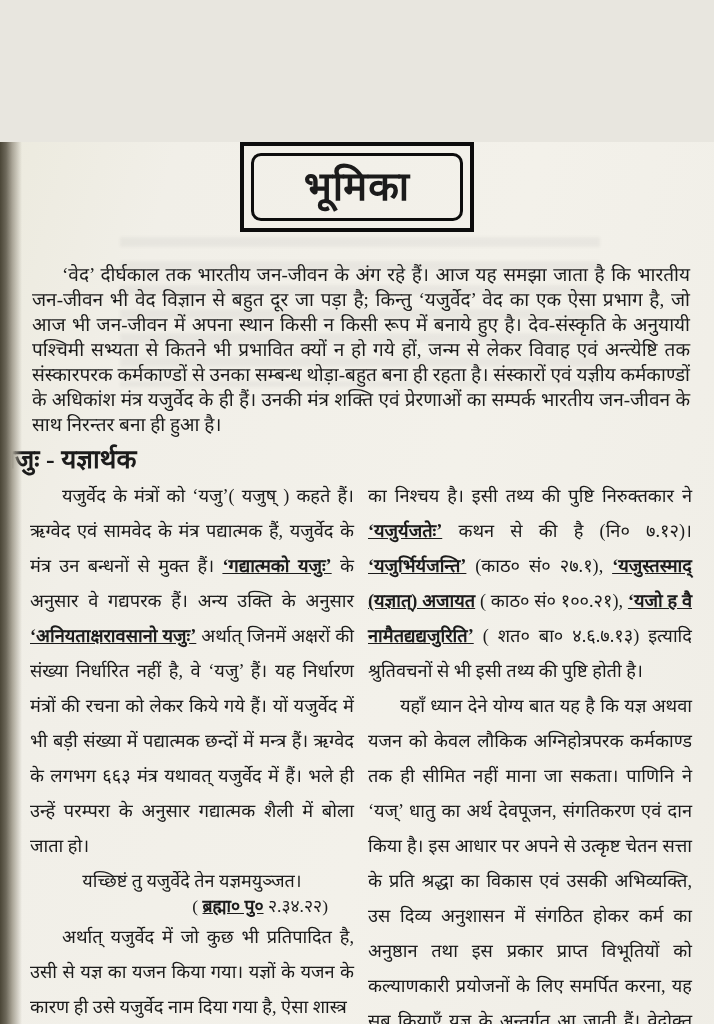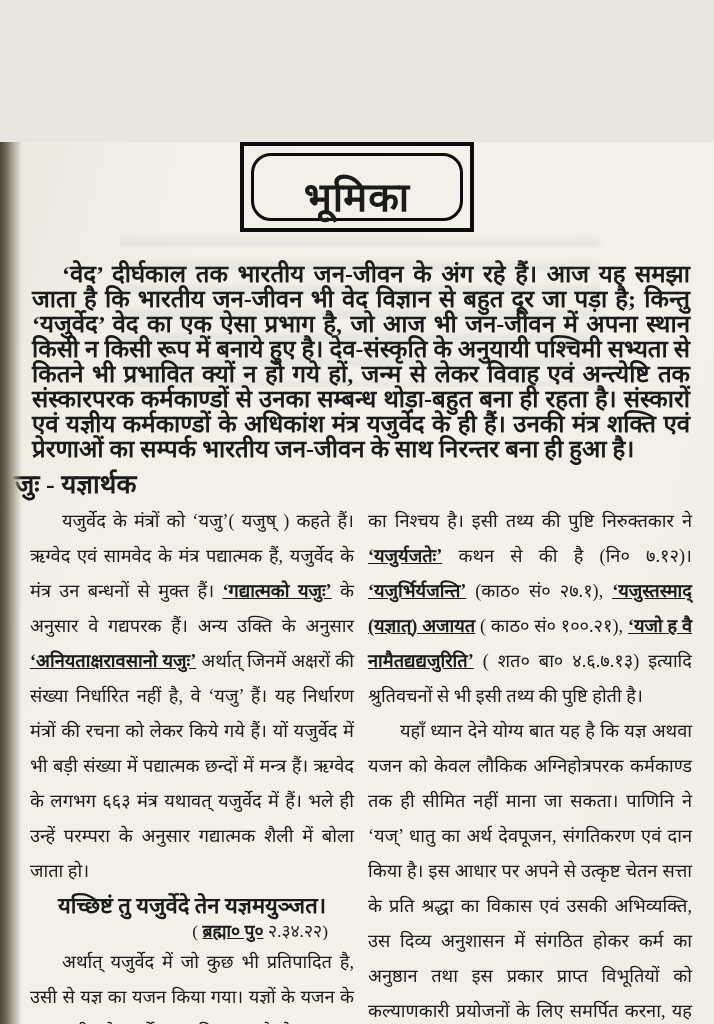--- a/index.html
+++ b/index.html
@@ -21,50 +21,50 @@
   .bleed{
     position:absolute;opacity:0.055;filter:blur(1.5px);pointer-events:none;
     background:repeating-linear-gradient(to bottom,#555 0 10px,transparent 10px 24px);
   }
   .bleed1{left:120px;top:95px;width:480px;height:150px;}
   .title-box-outer{
     width:212px;margin:142px auto 0 auto;
     border:4px solid #0d0d0d;padding:7px;background:transparent;
   }
   .title-box-inner{
-    border:3px solid #0d0d0d;border-radius:20px;
-    display:flex;align-items:flex-end;justify-content:center;
+    border:3px solid #0d0d0d;border-radius:10px;
+    display:flex;align-items:center;justify-content:center;
     height:62px;
   }
   .title-box-inner h1{
     margin:0;font-size:40px;line-height:1;font-weight:700;letter-spacing:1px;
   }
   .intro{
     margin:30px 24px 0 32px;
-    font-size:24px;line-height:25px;font-weight:700;
+    font-size:19px;line-height:25px;font-weight:400;
     text-align:justify;text-indent:30px;
   }
   .section-heading{
     margin:8px 0 4px 0;
     font-size:26px;line-height:30px;font-weight:700;
   }
   .columns{
     display:flex;gap:14px;
     margin:4px 22px 0 30px;
   }
   .col{flex:1 1 0;min-width:0;}
   .para{
     margin:0;font-size:18.2px;line-height:35px;font-weight:500;
     text-align:justify;
   }
   .indent{text-indent:32px;}
   .b{font-weight:800;text-decoration:underline;}
   .verse{margin:4px 0 2px 0;}
   .verse-line{
-    font-weight:700;font-size:22px;line-height:26px;
+    font-weight:400;font-size:18px;line-height:26px;
     text-align:center;
   }
   .verse-cite{
     text-align:right;font-size:17.5px;line-height:24px;padding-right:26px;
   }
   .verse-cite .b{font-weight:800;}
 </style>
 </head>
 <body>
 

